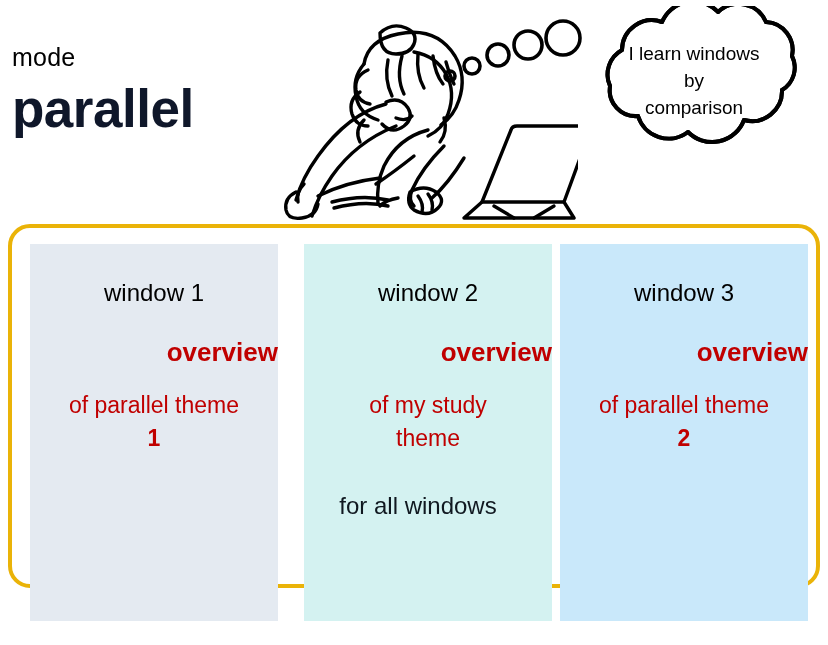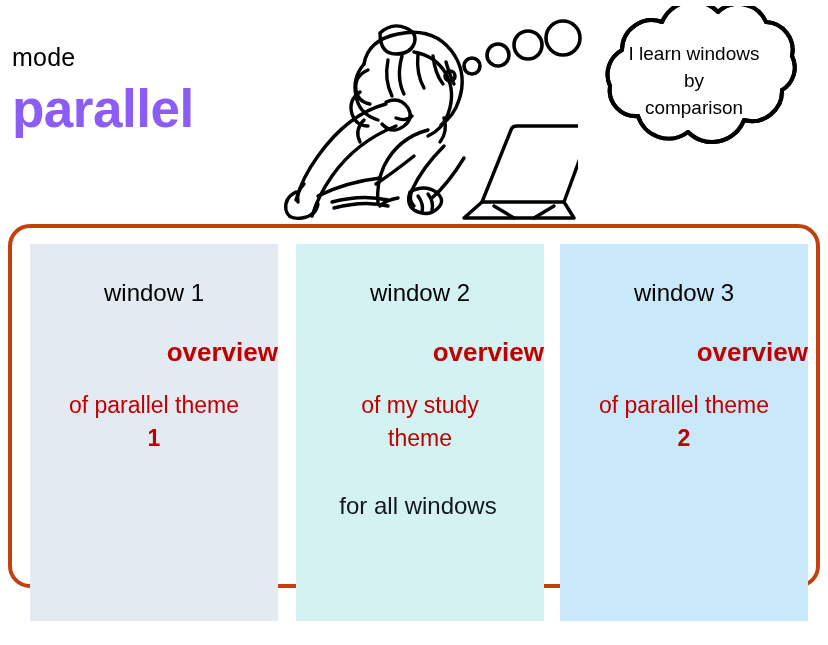--- a/index.html
+++ b/index.html
@@ -32,21 +32,21 @@
     color: #000000;
     letter-spacing: 0.2px;
   }
   #mode-value {
     position: absolute;
     left: 12px;
     top: 82px;
     font-size: 53px;
     font-weight: bold;
     line-height: 1;
-    color: #8b5cf6;
+    color: #0f172a;
     letter-spacing: -0.5px;
   }
 
   
   #illustration {
     position: absolute;
     left: 268px;
     top: 6px;
     width: 310px;
     height: 218px;
@@ -78,21 +78,21 @@
     color: #000000;
   }
 
   
   #windows-frame {
     position: absolute;
     left: 8px;
     top: 224px;
     width: 812px;
     height: 364px;
-    border: 4px solid #c2410c;
+    border: 4px solid #eab308;
     border-radius: 22px;
     box-sizing: border-box;
     background: #ffffff;
   }
 
   
   .panel {
     position: absolute;
     top: 16px;
     width: 248px;
@@ -276,21 +276,21 @@
 
   <div class="panel" id="panel-1" style="background: rgb(228, 234, 241);">
     <div class="panel-title">window 1</div>
     <div class="panel-overview">overview</div>
     <div class="panel-subtitle">
       <span class="plain">of parallel theme</span>
       <span class="num">1</span>
     </div>
   </div>
 
-  <div class="panel" id="panel-2" style="background: rgb(212, 242, 241);">
+  <div class="panel" id="panel-2" style="background: rgb(212, 242, 241); margin-left: 8px;">
     <div class="panel-title">window 2</div>
     <div class="panel-overview">overview</div>
     <div class="panel-subtitle">
       <span class="plain">of my study</span>
       <span class="plain">theme</span>
     </div>
   </div>
 
   <div class="panel" id="panel-3" style="background: rgb(201, 232, 250);">
     <div class="panel-title">window 3</div>

